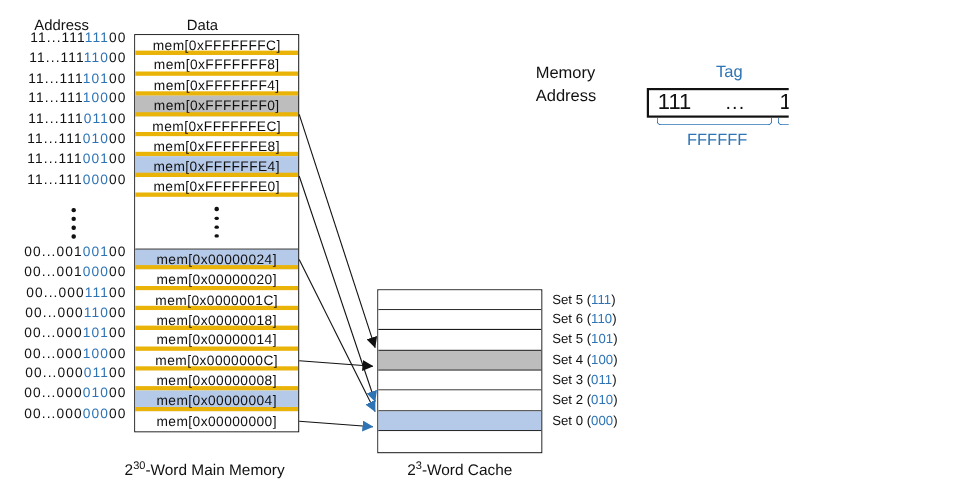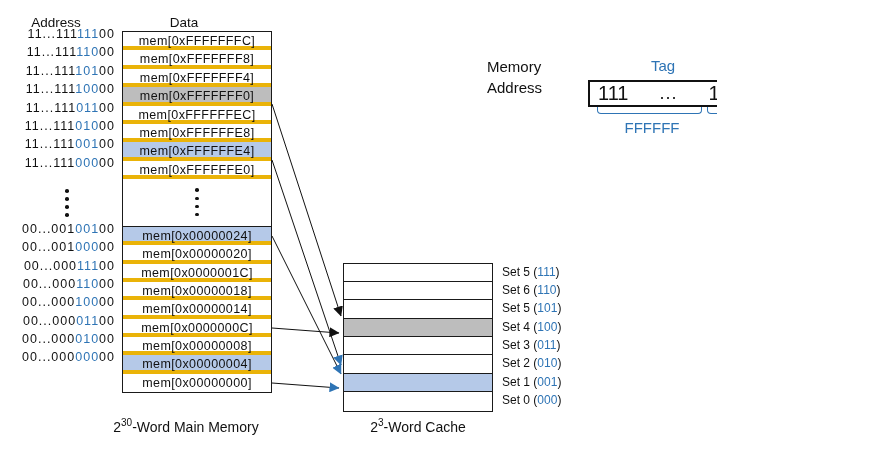--- a/index.html
+++ b/index.html
@@ -84,20 +84,21 @@
     <div class="ar"><span>11...111</span><span class="bits">100</span><span>00</span></div>
     <div class="ar"><span>11...111</span><span class="bits">011</span><span>00</span></div>
     <div class="ar"><span>11...111</span><span class="bits">010</span><span>00</span></div>
     <div class="ar"><span>11...111</span><span class="bits">001</span><span>00</span></div>
     <div class="ar"><span>11...111</span><span class="bits">000</span><span>00</span></div>
     <div class="addr-gap"></div>
     <div class="ar"><span>00...001</span><span class="bits">001</span><span>00</span></div>
     <div class="ar"><span>00...001</span><span class="bits">000</span><span>00</span></div>
     <div class="ar"><span>00...000</span><span class="bits">111</span><span>00</span></div>
     <div class="ar"><span>00...000</span><span class="bits">110</span><span>00</span></div>
+    <div class="ar"><span>00...000</span><span class="bits">101</span><span>00</span></div>
     <div class="ar"><span>00...000</span><span class="bits">100</span><span>00</span></div>
     <div class="ar"><span>00...000</span><span class="bits">011</span><span>00</span></div>
     <div class="ar"><span>00...000</span><span class="bits">010</span><span>00</span></div>
     <div class="ar"><span>00...000</span><span class="bits">000</span><span>00</span></div>
   </div>
 
   <div class="dots" id="addr-dots">
     <div class="dot"></div>
       <div class="dot"></div>
       <div class="dot"></div>
@@ -143,21 +144,20 @@
     <div class="cr" data-fill="none"></div>
   </div>
 
   <div class="set-col">
     <div class="sr"><span>Set 5 (</span><span class="bits">111</span><span>)</span></div>
     <div class="sr"><span>Set 6 (</span><span class="bits">110</span><span>)</span></div>
     <div class="sr"><span>Set 5 (</span><span class="bits">101</span><span>)</span></div>
     <div class="sr"><span>Set 4 (</span><span class="bits">100</span><span>)</span></div>
     <div class="sr"><span>Set 3 (</span><span class="bits">011</span><span>)</span></div>
     <div class="sr"><span>Set 2 (</span><span class="bits">010</span><span>)</span></div>
-    <div class="sr"><span>Set 1 (</span><span class="bits">001</span><span>)</span></div>
     <div class="sr"><span>Set 0 (</span><span class="bits">000</span><span>)</span></div>
   </div>
 
   <div class="caption" id="mem-caption"><span>2</span><sup>30</sup><span>-Word Main Memory</span></div>
   <div class="caption" id="cache-caption"><span>2</span><sup>3</sup><span>-Word Cache</span></div>
 
   <div class="ma-label">
     <div>Memory</div>
     <div>Address</div>
   </div>

